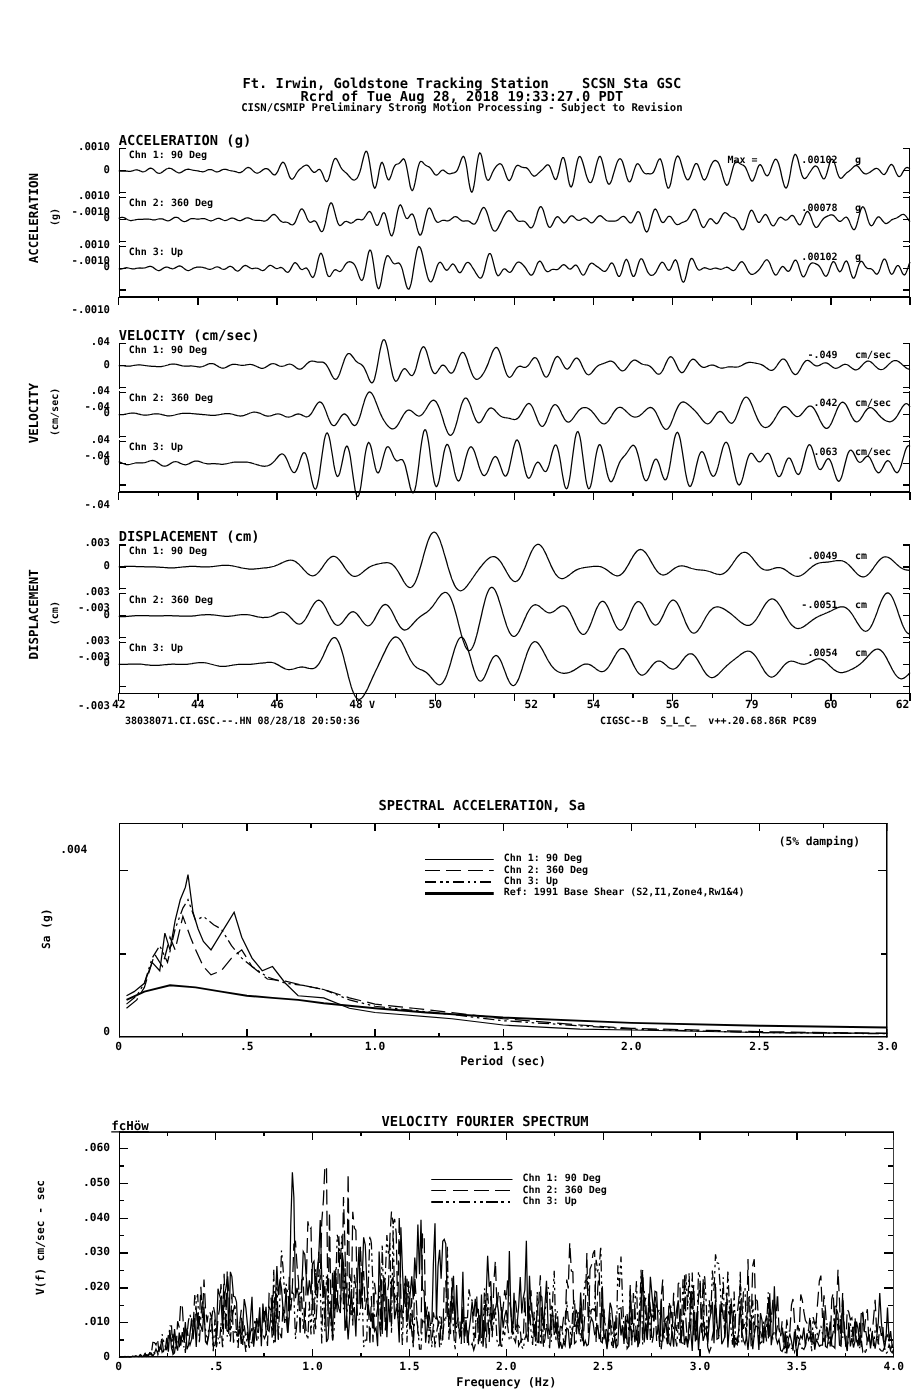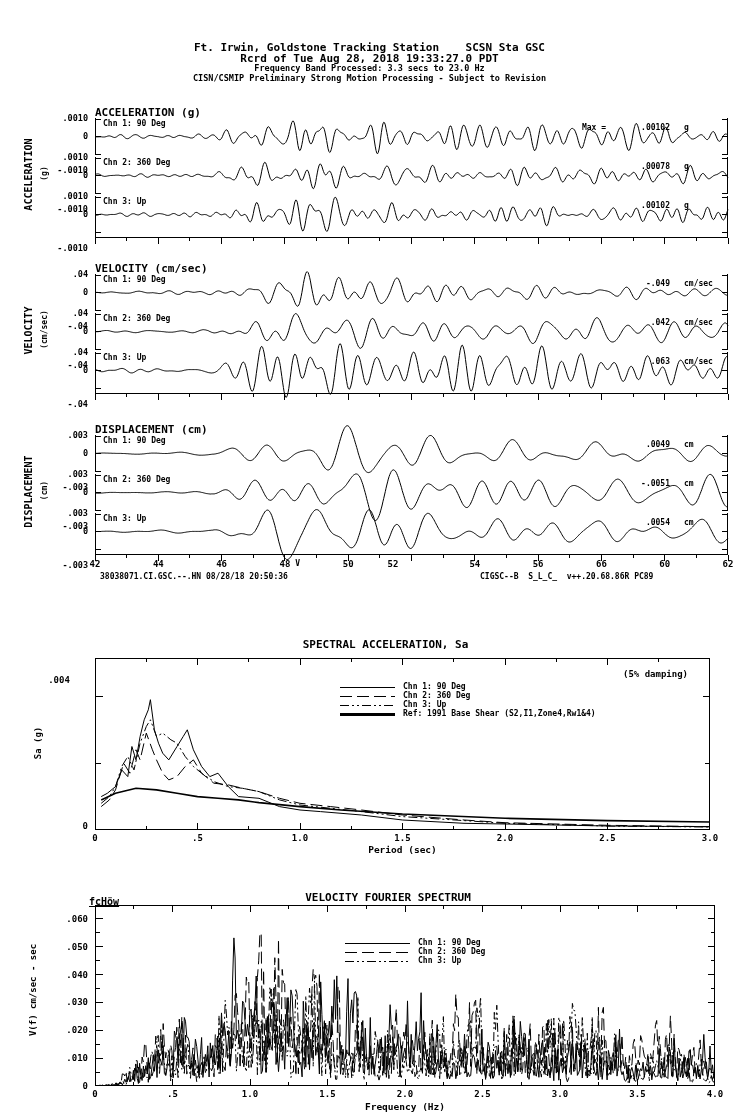--- a/index.html
+++ b/index.html
@@ -1,20 +1,20 @@
 <!DOCTYPE html>
 <html><head>
 <meta charset="utf-8">
 <style>
   html,body{margin:0;padding:0;background:#fff;}
   .page{position:relative;width:739px;height:1115px;background:#fff;color:#000;
         font-family:"DejaVu Sans Mono",monospace;font-weight:bold;overflow:hidden;}
   .pre{white-space:pre;}
   
-  .rpt-header{position:absolute;top:42px;left:0;width:739px;text-align:center;}
+  .rpt-header{position:absolute;top:61px;left:0;width:739px;text-align:center;}
   .h1{font-size:11px;line-height:11px;}
   .h2{font-size:8.5px;line-height:9.5px;}
   
   .ts{position:absolute;left:0;width:739px;height:160px;}
   .ts-title{position:absolute;top:0;left:95px;width:633px;text-align:left;font-size:11px;}
   .strips{position:absolute;top:12px;left:95px;width:633px;}
   .strip{position:relative;width:633px;height:37px;margin-bottom:2px;}
   .strip svg,.gaxis svg{overflow:visible;display:block;}
   .yt{position:absolute;left:-62px;width:55px;text-align:right;font-size:8.5px;line-height:9px;}
   .yt.t{top:-4px;} .yt.m{top:14px;} .yt.b{top:48px;}
@@ -61,21 +61,20 @@
   polyline{fill:none;stroke:#000;}
 </style>
 </head>
 <body>
 
 <div class="page">
 
   <header class="rpt-header">
     <div class="h1 pre">Ft. Irwin, Goldstone Tracking Station    SCSN Sta GSC</div>
     <div class="h1 pre">Rcrd of Tue Aug 28, 2018 19:33:27.0 PDT</div>
-    <div class="h2 pre">Frequency Band Processed: 3.3 secs to 23.0 Hz</div>
     <div class="h2 pre">CISN/CSMIP Preliminary Strong Motion Processing - Subject to Revision</div>
   </header>
 
   <section class="ts" style="top:106px;">
     <div class="ts-title">ACCELERATION (g)</div>
     <div class="side-main">ACCELERATION</div>
     <div class="side-sub">(g)</div>
     <div class="strips">
       <div class="strip">
         <span class="yt t">.0010</span>
@@ -375,26 +374,26 @@
           <line x1="601.35" y1="4.5" x2="601.35" y2="8" stroke="#000" stroke-width="1" shape-rendering="crispEdges"></line>
           <line x1="633" y1="4.5" x2="633" y2="11" stroke="#000" stroke-width="1" shape-rendering="crispEdges"></line>
         </svg>
       </div>
     <div class="xlabels" id="time-xlabels">
         <span style="left: 0px;">42</span>
         <span style="left: 63.3px;">44</span>
         <span style="left: 126.6px;">46</span>
         <span style="left: 189.9px;">48</span>
         <span style="left: 253.2px;">50</span>
-        <span style="left: 298px;">52</span>
+        <span style="left: 330px;">52</span>
         <span style="left: 379.8px;">54</span>
         <span style="left: 443.1px;">56</span>
-        <span style="left: 506.4px;">66</span>
+        <span style="left: 506.4px;">79</span>
         <span style="left: 569.7px;">60</span>
-        <span style="left: 633px;">62</span>
+        <span style="left: 603px; padding-left: 48px;">62</span>
         <span style="left: 202.56px; font-size: 8px;">V</span>
       </div>
     <div class="f-left pre">38038071.CI.GSC.--.HN 08/28/18 20:50:36</div>
     <div class="f-right pre">CIGSC--B  S_L_C_  v++.20.68.86R PC89</div>
   </section>
 
   <section class="sa">
     <div class="spec-title">SPECTRAL ACCELERATION, Sa</div>
     <div class="sa-anno">(5% damping)</div>
     <div class="sa-ylab">Sa (g)</div>

